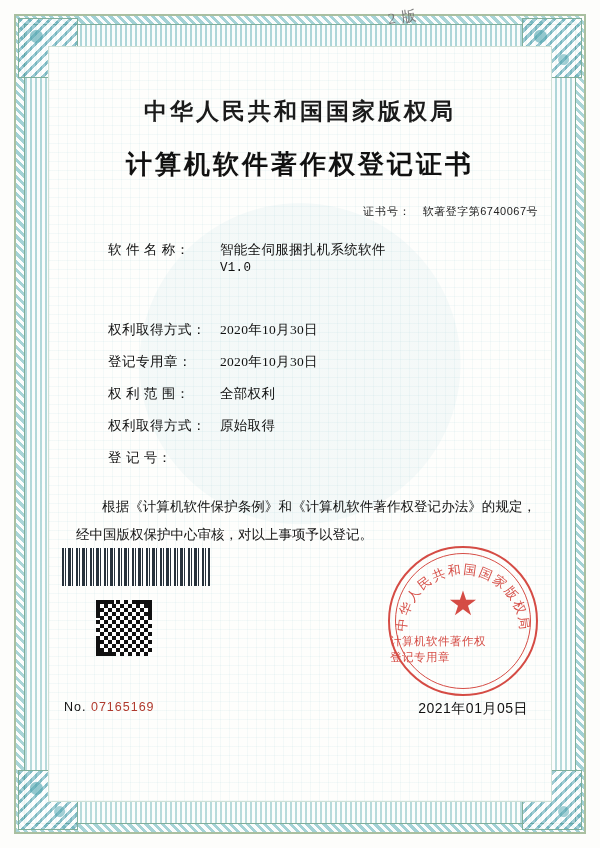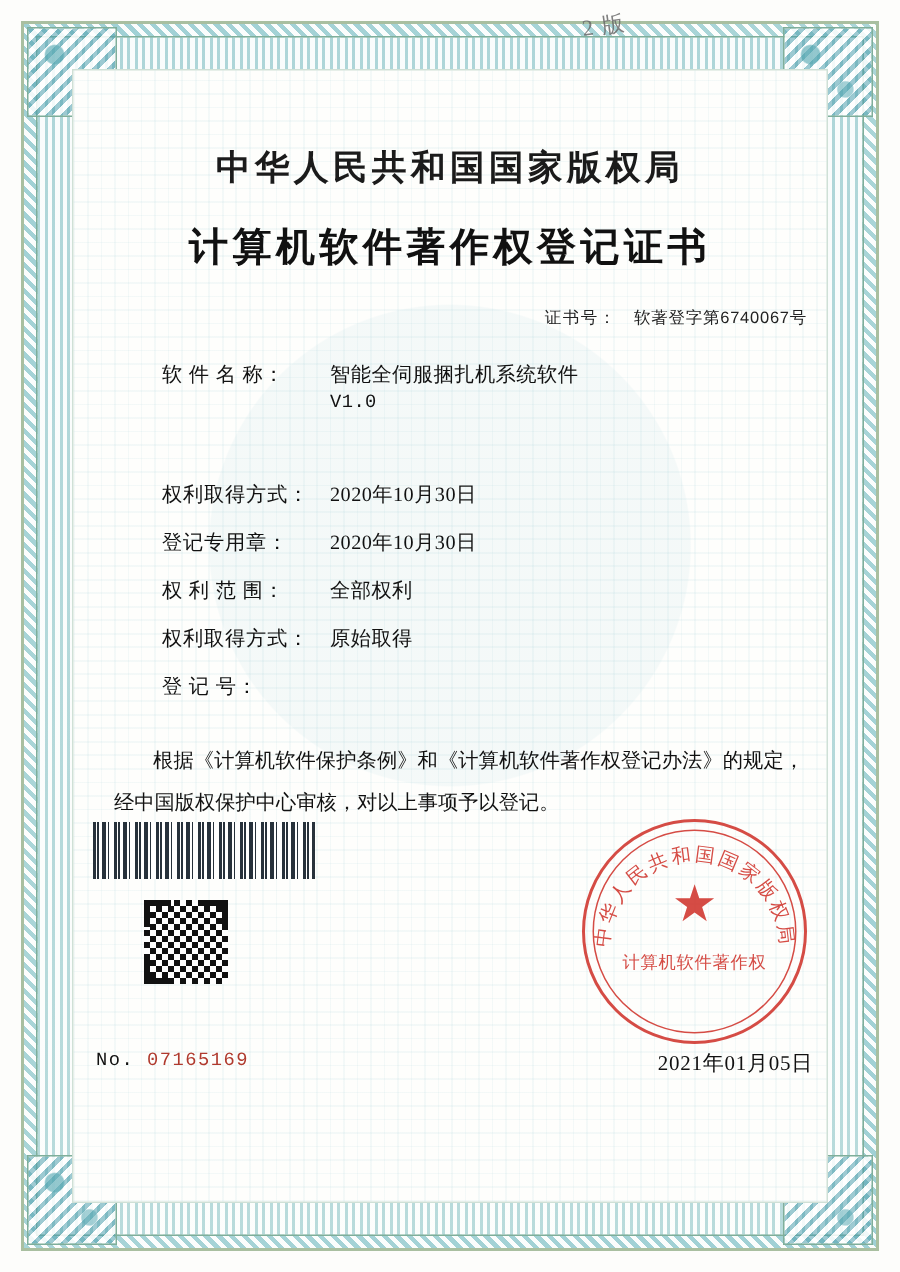--- a/index.html
+++ b/index.html
@@ -206,21 +206,21 @@
       linear-gradient(#111 0 0) 100% 0/18px 4px no-repeat,
       linear-gradient(#111 0 0) 100% 0/4px 18px no-repeat,
       linear-gradient(#111 0 0) 0 100%/18px 4px no-repeat,
       linear-gradient(#111 0 0) 0 100%/4px 18px no-repeat,
       repeating-conic-gradient(#111 0 25%, #fff 0 50%) 0 0/8px 8px;
   }
   .serial {
     position: absolute;
     left: 64px;
     top: 700px;
-    font-family: Liberation Mono, monospace;
+    font-family: Liberation Sans, sans-serif;
     font-size: 12.5px;
     color: #b03a2e;
     letter-spacing: 1px;
   }
   .serial .nolbl { color: #111; }
 
   
   .seal {
     position: absolute;
     right: 62px;
@@ -256,33 +256,33 @@
   }
   .seal .arc text {
     font-family: "Liberation Serif", serif;
     font-size: 13px;
     letter-spacing: 2px;
     fill: #d0342c;
   }
   .seal .l1, .seal .l2 {
     position: absolute;
     width: 100%;
-    text-align: center;
+    text-align: left;
     font-family: "Liberation Serif", serif;
     font-size: 11.5px;
     letter-spacing: 0.5px;
   }
   .seal .l1 { top: 86px; }
   .seal .l2 { top: 102px; }
 
   .issue-date {
     position: absolute;
-    right: 58px;
+    right: 72px;
     top: 700px;
-    font-family: Liberation Serif, serif;
+    font-family: Liberation Sans, sans-serif;
     font-size: 14px;
     color: #111;
     letter-spacing: 0.5px;
   }
 </style>
 </head>
 <body>
 
 <div class="page">
 
@@ -371,17 +371,18 @@
     <svg class="arc" viewBox="0 0 146 146">
       <defs>
         <path id="arcpath" d="M 16,74 A 57,57 0 0 1 130,74"></path>
       </defs>
       <text>
         <textPath href="#arcpath" startOffset="50%" text-anchor="middle">中华人民共和国国家版权局</textPath>
       </text>
     </svg>
     <div class="star">★</div>
     <div class="l1">计算机软件著作权</div>
+    <div class="l2">登记专用章</div>
   </div>
 
   <div class="issue-date">2021年01月05日</div>
 
 </div>
 
 </body></html>

